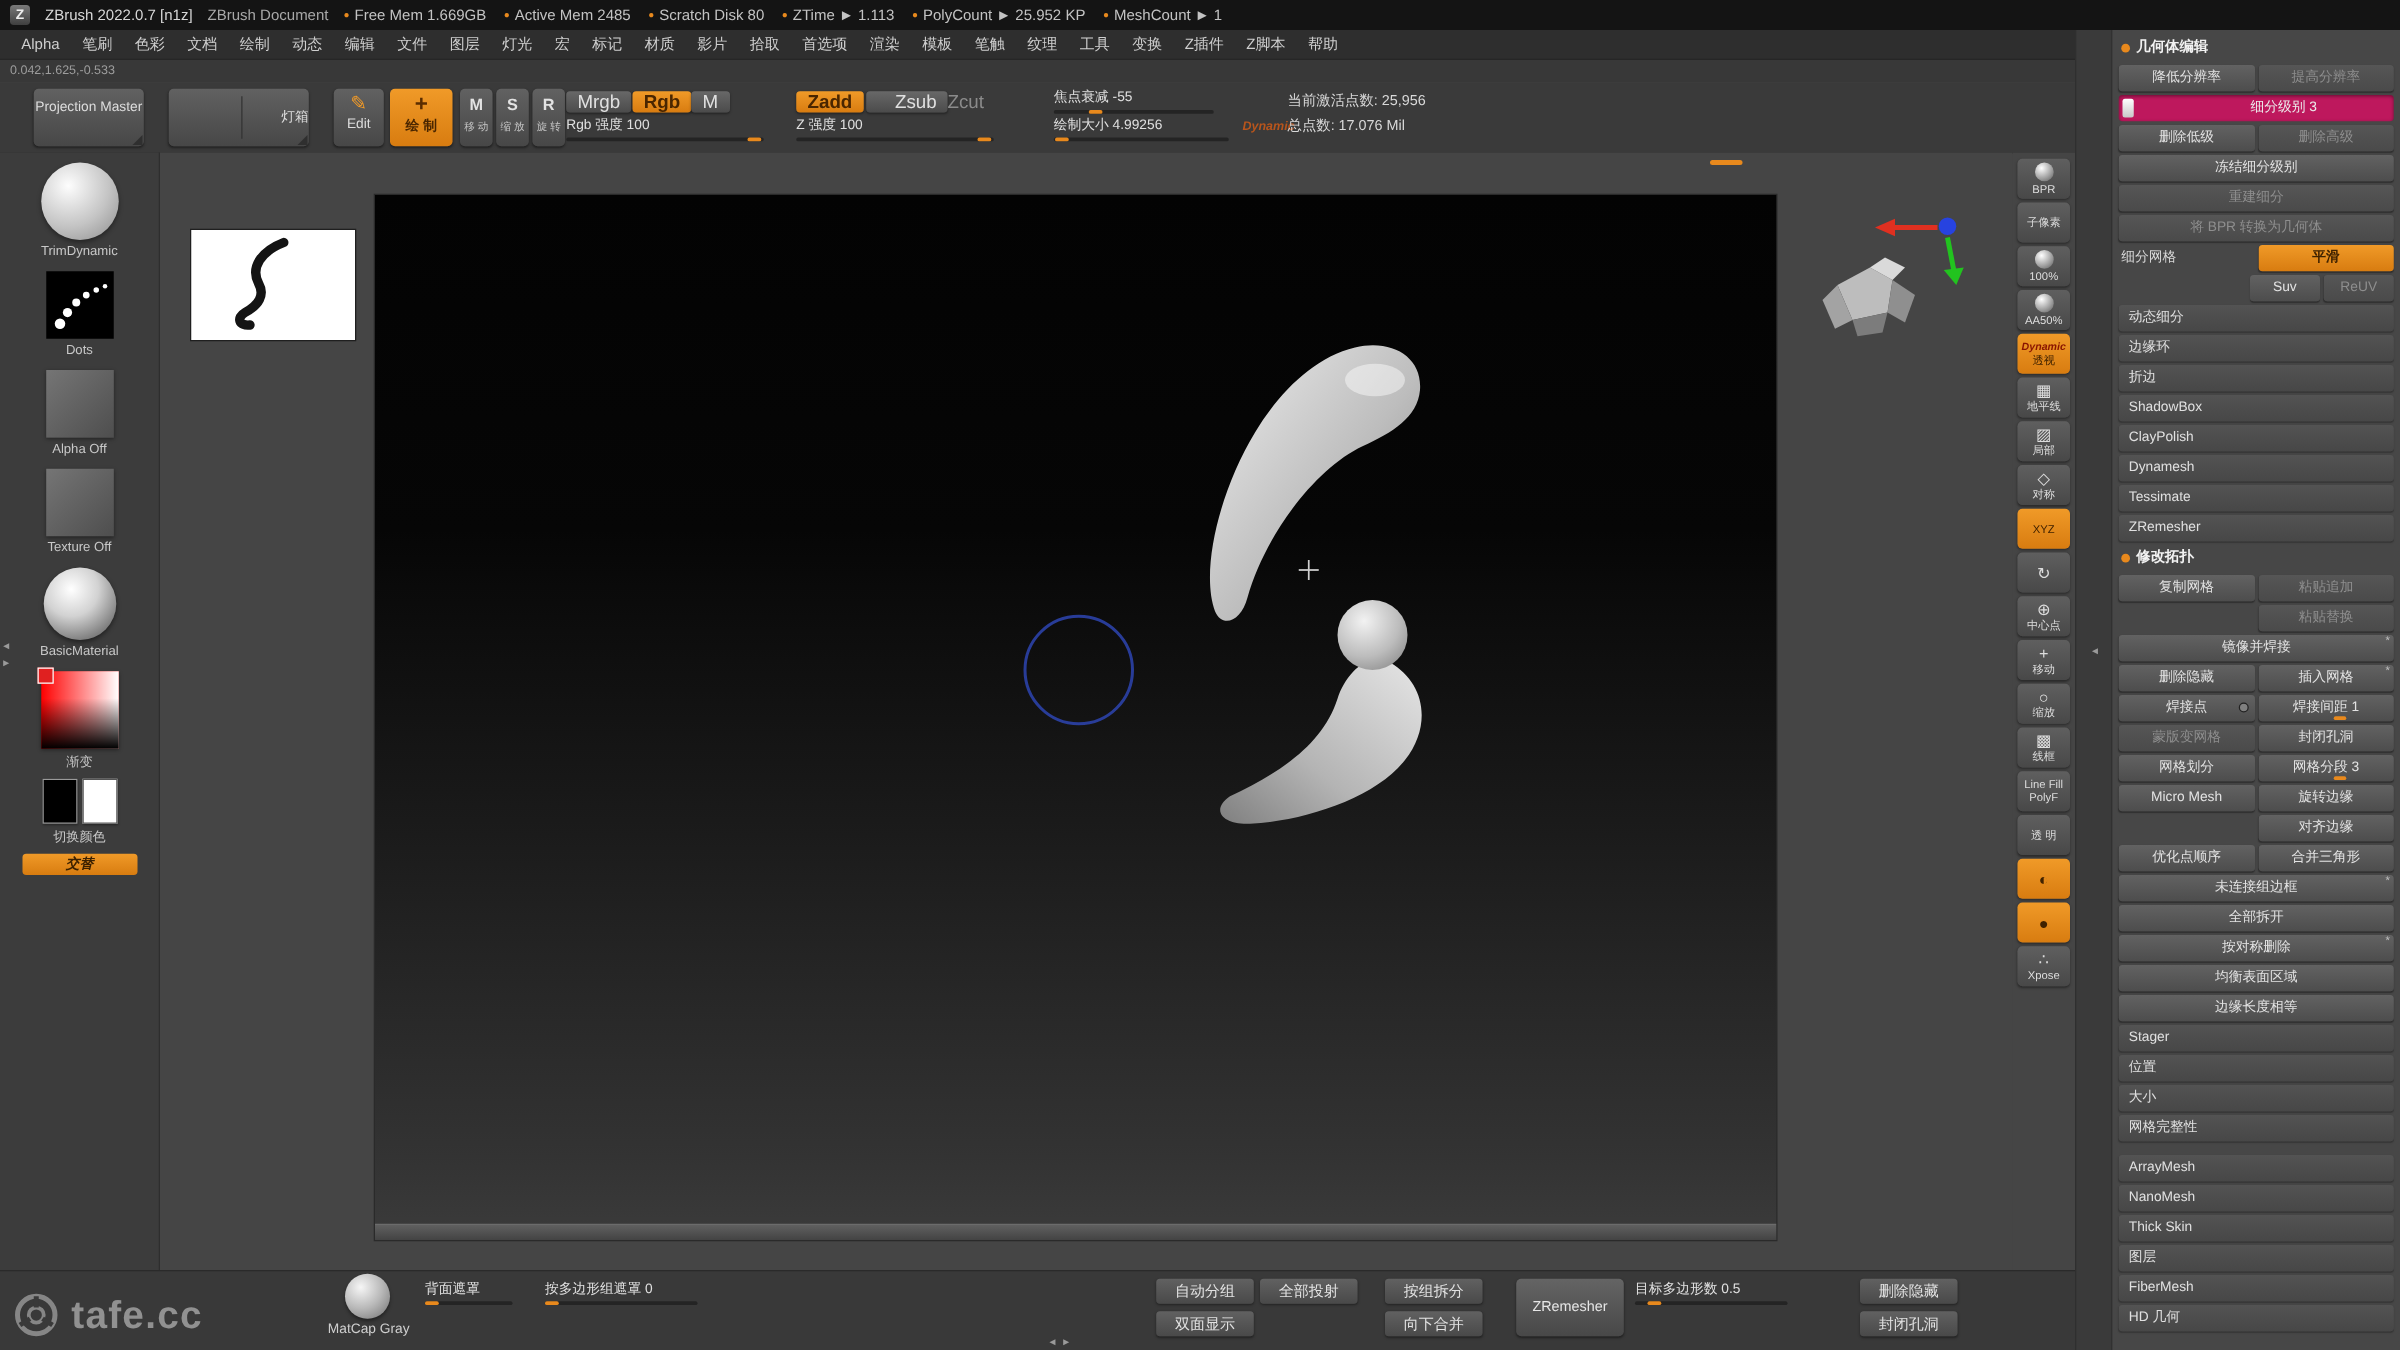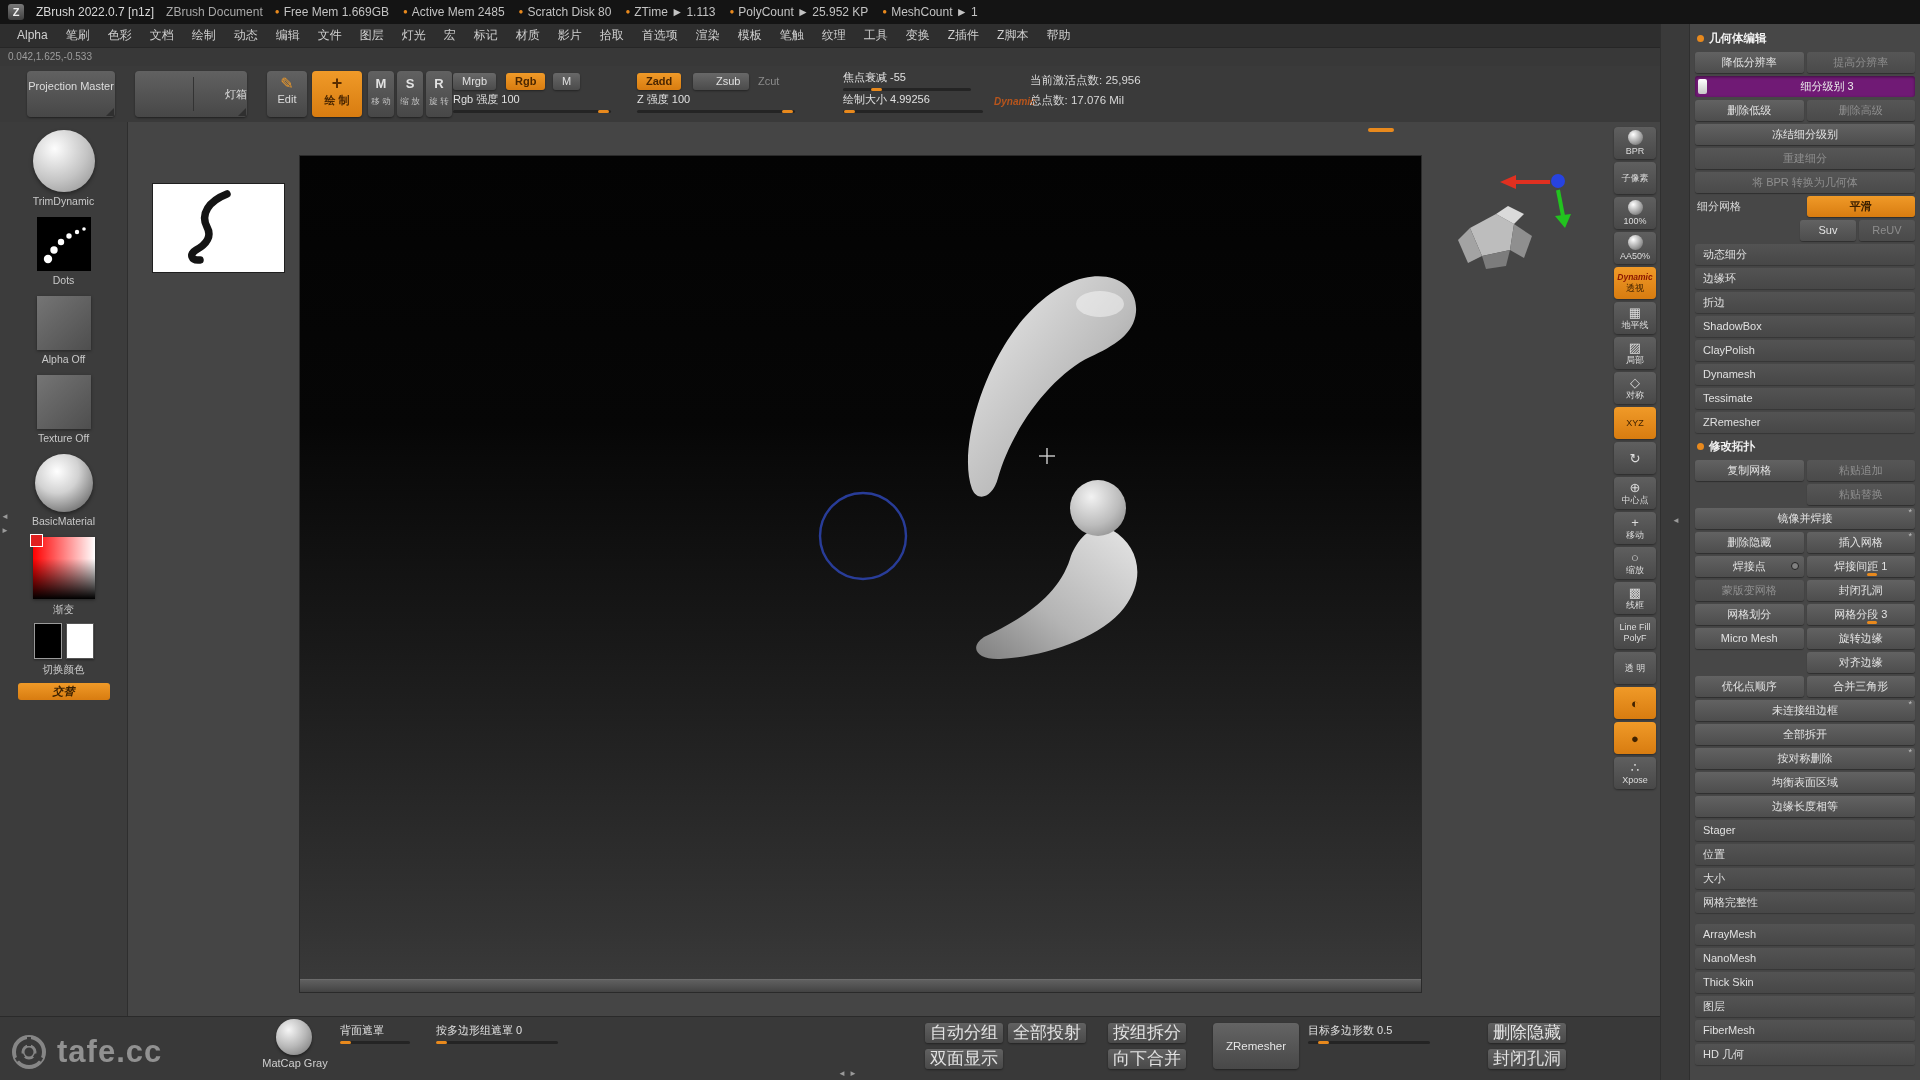--- a/index.html
+++ b/index.html
@@ -31,21 +31,21 @@
   #lightbox{left:135px;top:5px;width:112px;height:46px;line-height:46px;text-align:right;padding-left:12px;}
   #lightbox .vline{position:absolute;left:58px;top:6px;bottom:6px;width:1px;background:#333;}
   #edit-btn{left:267px;top:5px;width:40px;height:46px;padding-top:4px;}
   #edit-btn .glyph{color:#f09a28;font-size:16px;line-height:18px;display:block;}
   #draw-btn{left:312px;top:5px;width:50px;height:46px;background:linear-gradient(#f09a28,#d87c10);color:#4a2600;padding-top:2px;font-weight:bold;}
   #draw-btn .glyph{font-size:18px;line-height:20px;display:block;color:#5a2d00;}
   .msr{top:5px;width:26px;height:46px;padding-top:5px;}
   .msr .glyph{display:block;font-size:13px;font-weight:bold;color:#e2e2e2;line-height:16px;}
   .msr .lbl{font-size:8.5px;color:#c5c5c5;display:block;margin-top:4px;}
   #move-btn{left:368px;} #scale-btn{left:397px;} #rot-btn{left:426px;}
-  .pill{position:absolute;height:17px;line-height:17px;font-size:11px;border-radius:3px;padding:0 9px;background:linear-gradient(#686868,#4b4b4b);color:#e0e0e0;box-shadow:0 1px 2px rgba(0,0,0,.4);}
+  .pill{position:absolute;height:17px;line-height:17px;font-size:15px;border-radius:3px;padding:0 9px;background:linear-gradient(#686868,#4b4b4b);color:#e0e0e0;box-shadow:0 1px 2px rgba(0,0,0,.4);}
   .pill.orange{background:linear-gradient(#f09a28,#d87c10);color:#4a2600;font-weight:bold;}
   .pill.ghosted{background:transparent;box-shadow:none;color:#8b8b8b;}
   #mrgb{left:453px;top:7px;} #rgbbtn{left:506px;top:7px;} #mbtn{left:553px;top:7px;}
   #zadd{left:637px;top:7px;} #zsub{left:693px;top:7px;padding-left:23px;} #zcut{left:749px;top:7px;}
   .slider{position:absolute;font-size:11px;color:#e0e0e0;}
   .slider .s-track{height:3px;background:#242424;margin-top:3px;border-radius:2px;position:relative;}
   .slider .s-mark{position:absolute;top:0;width:11px;height:3px;background:#e8891d;border-radius:2px;}
   #sl-rgb{left:453px;top:26px;width:158px;} #sl-z{left:637px;top:26px;width:158px;}
   #sl-focal{left:843px;top:4px;width:128px;} #sl-draw{left:843px;top:26px;width:140px;}
   #dynamic-lbl{position:absolute;left:994px;top:30px;font-size:10px;font-style:italic;font-weight:bold;color:#b8551c;}
@@ -99,40 +99,40 @@
   .p-header .bullet{width:7px;height:7px;border-radius:50%;background:#e8891d;flex:0 0 auto;}
   .p-row{display:grid;grid-template-columns:1fr 1fr;gap:3px;margin-bottom:3px;}
   .p-row3{display:grid;grid-template-columns:1fr .55fr .55fr;gap:3px;margin-bottom:3px;}
   .p-btn{background:linear-gradient(#626262,#4d4d4d);border-radius:3px;color:#e3e3e3;text-align:center;height:21px;line-height:21px;position:relative;box-shadow:0 1px 1px rgba(0,0,0,.35);overflow:hidden;white-space:nowrap;font-size:11px;}
   .p-btn.dim{color:#8e8e8e;background:linear-gradient(#565656,#4a4a4a);}
   .p-btn.empty{background:transparent;box-shadow:none;}
   .p-btn.accent{background:linear-gradient(#f09a28,#d87c10);color:#3f2200;font-weight:bold;}
   .p-btn.wide{margin-bottom:3px;}
   .p-label{color:#d8d8d8;text-align:left;padding-left:2px;line-height:21px;font-size:11px;}
   .p-section{height:21px;line-height:21px;padding-left:8px;color:#e0e0e0;background:linear-gradient(#535353,#474747);border-radius:3px;margin-bottom:3px;text-align:left;box-shadow:0 1px 1px rgba(0,0,0,.25);font-size:11px;}
-  .p-slider{height:21px;background:#701a75;border-radius:3px;margin-bottom:3px;position:relative;text-align:center;line-height:21px;color:#ececec;box-shadow:inset 0 1px 3px rgba(0,0,0,.45);font-size:11px;padding-left:44px;}
+  .p-slider{height:21px;background:#be185d;border-radius:3px;margin-bottom:3px;position:relative;text-align:center;line-height:21px;color:#ececec;box-shadow:inset 0 1px 3px rgba(0,0,0,.45);font-size:11px;padding-left:44px;}
   .p-slider .handle{position:absolute;left:3px;top:3px;width:9px;height:15px;background:linear-gradient(#fff,#c8c8c8);border-radius:2px;}
   .star{position:absolute;right:3px;top:-1px;color:#c0c0c0;font-size:9px;line-height:10px;}
   .toggle-dot{position:absolute;right:5px;top:6px;width:8px;height:8px;border:1px solid #222;border-radius:50%;background:#808080;box-sizing:border-box;}
   .mini-mark{position:absolute;left:56%;bottom:1px;width:10px;height:3px;background:#e8891d;border-radius:2px;}
   .row-gap{height:8px;}
 
   
   .bottombar{position:absolute;left:0;top:1016px;width:1660px;height:64px;background:#393939;border-top:1px solid #2a2a2a;}
   .matcap{position:absolute;left:276px;top:2px;width:36px;height:36px;border-radius:50%;background:radial-gradient(circle at 35% 30%,#f6f6f6,#b8b8b8 50%,#6e6e6e);box-shadow:0 2px 3px rgba(0,0,0,.4);}
   .matcap-label{position:absolute;left:250px;top:40px;width:90px;text-align:center;font-size:11px;color:#cfcfcf;}
   .bb-slider{position:absolute;font-size:11px;color:#e0e0e0;}
   .bb-slider .s-track{height:3px;background:#242424;margin-top:3px;border-radius:2px;position:relative;}
   .bb-slider .s-mark{position:absolute;top:0;width:11px;height:3px;background:#e8891d;border-radius:2px;}
   #bb-backface{left:340px;top:6px;width:70px;}
   #bb-polymask{left:436px;top:6px;width:122px;}
   #bb-target{left:1308px;top:6px;width:122px;}
   .bb-col{position:absolute;top:0;width:78px;height:64px;}
   #bb-colA{left:925px;} #bb-colB{left:1008px;} #bb-colC{left:1108px;} #bb-colE{left:1488px;}
-  .bb-btn{position:absolute;left:0;width:78px;height:20px;line-height:20px;text-align:center;background:linear-gradient(#616161,#494949);border-radius:3px;font-size:17px;color:#e2e2e2;box-shadow:0 1px 2px rgba(0,0,0,.4);box-sizing:border-box;}
+  .bb-btn{position:absolute;left:0;width:78px;height:20px;line-height:20px;text-align:center;background:linear-gradient(#616161,#494949);border-radius:3px;font-size:12px;color:#e2e2e2;box-shadow:0 1px 2px rgba(0,0,0,.4);box-sizing:border-box;}
   .bb-r0{top:6px;} .bb-r1{top:32px;}
   #bb-zrem{position:absolute;left:1213px;top:6px;width:86px;height:46px;line-height:46px;text-align:center;background:linear-gradient(#646464,#484848);border-radius:4px;font-size:11.5px;color:#e6e6e6;box-shadow:0 1px 2px rgba(0,0,0,.45);}
   .bb-arrows{position:absolute;left:838px;top:52px;font-size:8px;color:#9a9a9a;letter-spacing:3px;}
   .wm{position:absolute;left:10px;top:16px;display:flex;align-items:center;gap:9px;opacity:.9;}
   .wm-text{font-size:31px;font-weight:bold;color:#9b9b9b;letter-spacing:1px;line-height:34px;}
 </style>
 </head>
 <body>
 
 <div class="titlebar">

